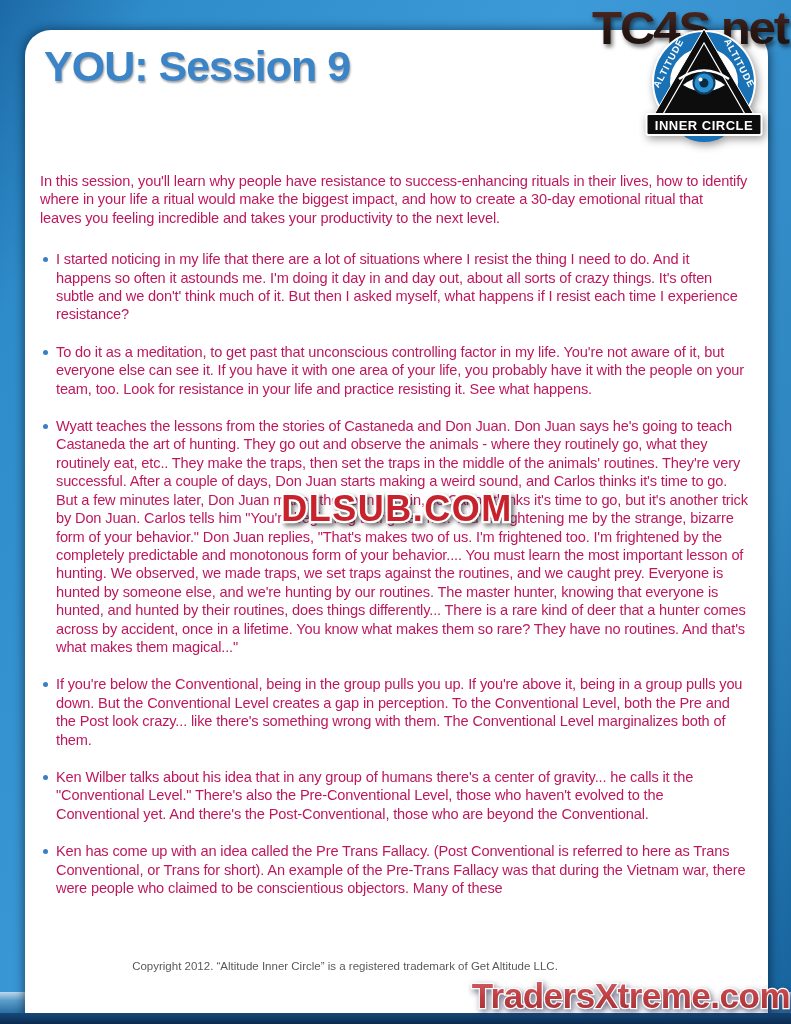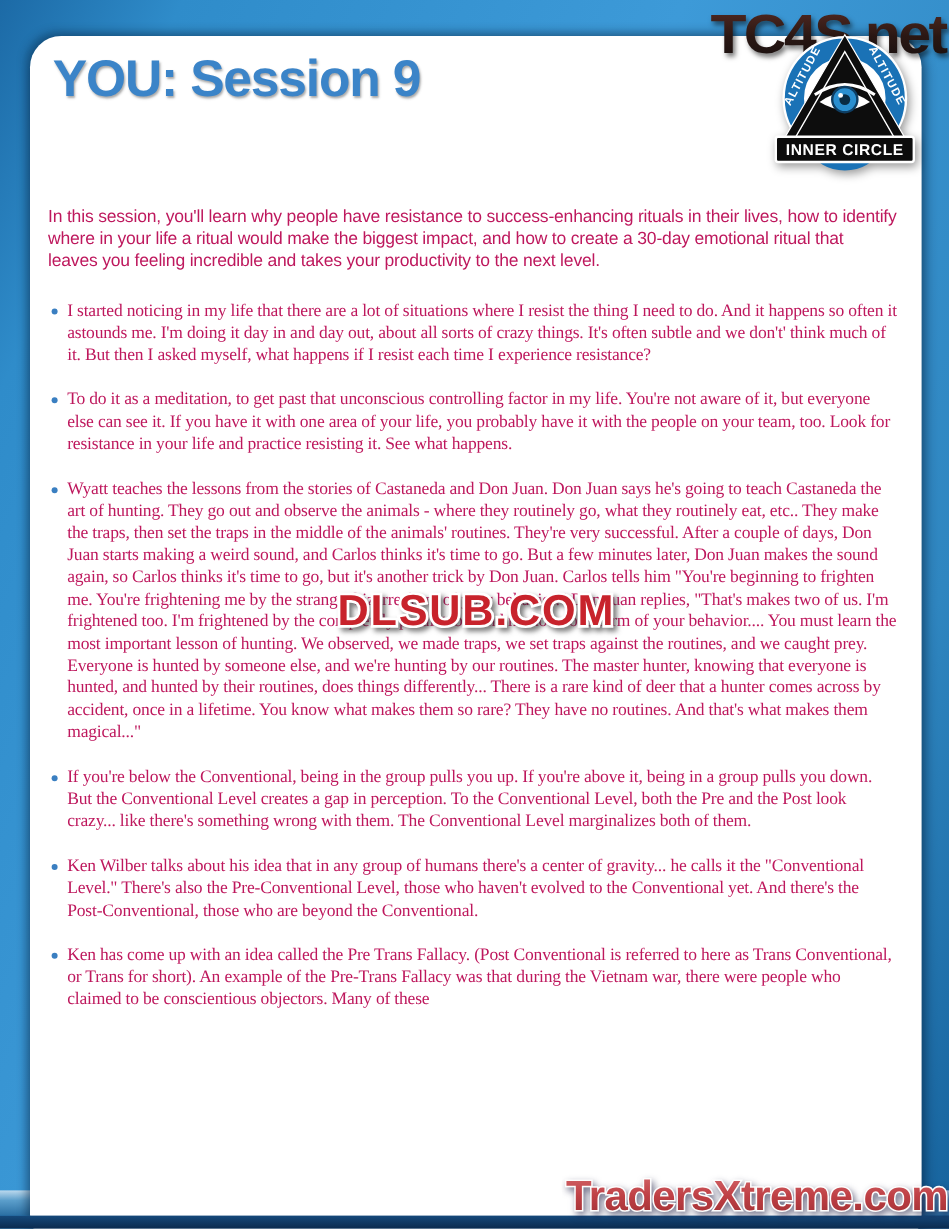--- a/index.html
+++ b/index.html
@@ -30,21 +30,21 @@
     position:absolute;left:19px;top:68px;margin:0;
     font-size:30px;font-weight:bold;color:#3f3f42;letter-spacing:-0.5px;
     text-shadow:1px 2px 2px rgba(90,90,90,.4);
   }
   .content{
     position:absolute;left:15px;top:118px;width:708px;
     color:#be185d;font-size:14.6px;line-height:18.4px;letter-spacing:-0.15px;margin-top:24px;
   }
   .content p.intro{margin:0 0 23px 0;}
   .bullets{margin:0;padding:0 0 0 16px;list-style:none;}
-  .bullets li{margin:0 0 19px 0;position:relative;font-family:Liberation Serif, serif;}
+  .bullets li{margin:0 0 19px 0;position:relative;}
   .bullets li::before{
     content:"";position:absolute;left:-13px;top:7px;width:5px;height:5px;
     border-radius:50%;background:#3a7fc1;
   }
   .copyright{
     position:absolute;left:60px;top:930px;width:520px;text-align:center;
     font-size:11.5px;color:#58595b;
   }
   .svg-layer{position:absolute;}
   #tc4s-svg{left:588px;top:2px;z-index:3;}
@@ -66,20 +66,21 @@
     <ul class="bullets">
       <li>I started noticing in my life that there are a lot of situations where I resist the thing I need to do. And it happens so often it astounds me. I'm doing it day in and day out, about all sorts of crazy things. It's often subtle and we don't' think much of it. But then I asked myself, what happens if I resist each time I experience resistance?</li>
       <li>To do it as a meditation, to get past that unconscious controlling factor in my life. You're not aware of it, but everyone else can see it. If you have it with one area of your life, you probably have it with the people on your team, too. Look for resistance in your life and practice resisting it. See what happens.</li>
       <li>Wyatt teaches the lessons from the stories of Castaneda and Don Juan. Don Juan says he's going to teach Castaneda the art of hunting. They go out and observe the animals - where they routinely go, what they routinely eat, etc.. They make the traps, then set the traps in the middle of the animals' routines. They're very successful. After a couple of days, Don Juan starts making a weird sound, and Carlos thinks it's time to go. But a few minutes later, Don Juan makes the sound again, so Carlos thinks it's time to go, but it's another trick by Don Juan. Carlos tells him "You're beginning to frighten me. You're frightening me by the strange, bizarre form of your behavior." Don Juan replies, "That's makes two of us. I'm frightened too. I'm frightened by the completely predictable and monotonous form of your behavior.... You must learn the most important lesson of hunting. We observed, we made traps, we set traps against the routines, and we caught prey. Everyone is hunted by someone else, and we're hunting by our routines. The master hunter, knowing that everyone is hunted, and hunted by their routines, does things differently... There is a rare kind of deer that a hunter comes across by accident, once in a lifetime. You know what makes them so rare? They have no routines. And that's what makes them magical..."</li>
       <li>If you're below the Conventional, being in the group pulls you up. If you're above it, being in a group pulls you down. But the Conventional Level creates a gap in perception. To the Conventional Level, both the Pre and the Post look crazy... like there's something wrong with them. The Conventional Level marginalizes both of them.</li>
       <li>Ken Wilber talks about his idea that in any group of humans there's a center of gravity... he calls it the "Conventional Level." There's also the Pre-Conventional Level, those who haven't evolved to the Conventional yet. And there's the Post-Conventional, those who are beyond the Conventional.</li>
       <li>Ken has come up with an idea called the Pre Trans Fallacy. (Post Conventional is referred to here as Trans Conventional, or Trans for short). An example of the Pre-Trans Fallacy was that during the Vietnam war, there were people who claimed to be conscientious objectors. Many of these</li>
     </ul>
   </div>
 
+  <div class="copyright">Copyright 2012. “Altitude Inner Circle” is a registered trademark of Get Altitude LLC.</div>
 </div>
 
 <svg id="tc4s-svg" class="svg-layer" width="205" height="52">
   <defs>
     <linearGradient id="tcgrad" x1="0" y1="0" x2="0" y2="1">
       <stop offset="0" stop-color="#5a2d25"></stop>
       <stop offset="0.55" stop-color="#2a1713"></stop>
       <stop offset="1" stop-color="#171010"></stop>
     </linearGradient>
   </defs>

